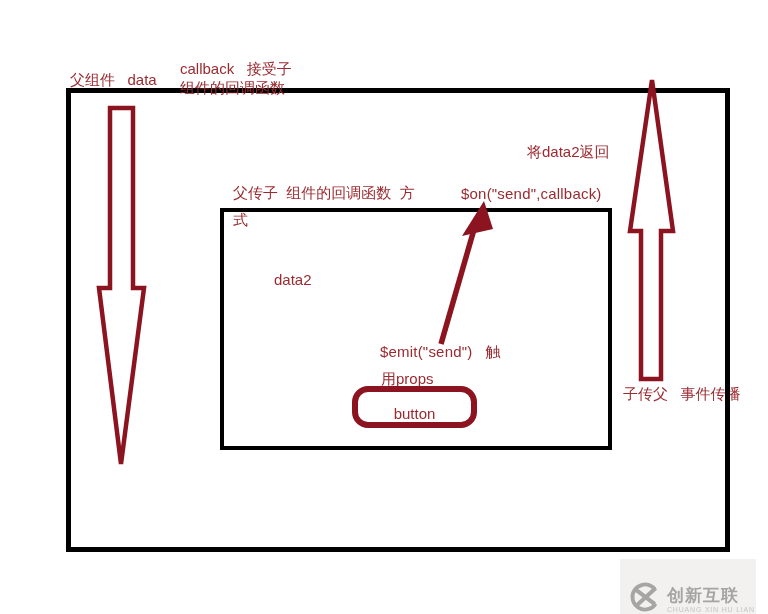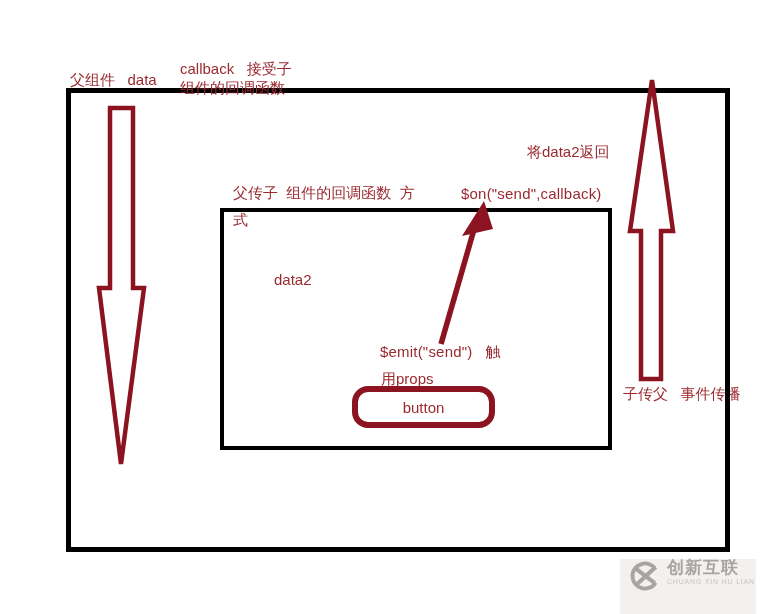--- a/index.html
+++ b/index.html
@@ -26,32 +26,32 @@
   }
 
   .label {
     position: absolute; white-space: pre; z-index: 4;
     font-size: 15px; line-height: 17px; color: #9a2a30;
   }
   .label.code { font-size: 15px; letter-spacing: 0.2px; }
   .label.under-border { z-index: 1; }
 
   .button-shape {
-    position: absolute; left: 352px; top: 386px; width: 143px; height: 42px;
+    position: absolute; left: 352px; top: 386px; width: 125px; height: 42px;
     border: 6px solid #8c1420; border-radius: 16px; background: #fff;
-    display: flex; align-items: center; justify-content: center; z-index: 4;
+    display: flex; align-items: flex-end; justify-content: center; z-index: 4;
   }
   .button-shape .label-inline {
     font-size: 15px; color: #9a2a30; white-space: pre;
   }
 
   .watermark {
     position: absolute; left: 620px; top: 559px; width: 136px; height: 55px;
     background: #f2f1ef; z-index: 5;
-    display: flex; align-items: flex-start;
+    display: flex; align-items: flex-end;
   }
   .watermark .logo { margin-left: 8px; flex: 0 0 auto; }
   .watermark .wm-text { margin-left: 5px; display: flex; flex-direction: column; }
   .watermark .brand {
     font-size: 17px; line-height: 18px; color: #a7a4a4;
     letter-spacing: 1px; white-space: pre; font-weight: bold;
   }
   .watermark .sub {
     font-size: 7px; line-height: 9px; color: #c6c3c3;
     letter-spacing: 0.8px; white-space: pre;

